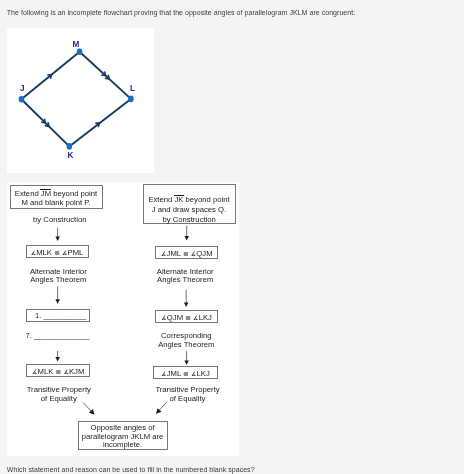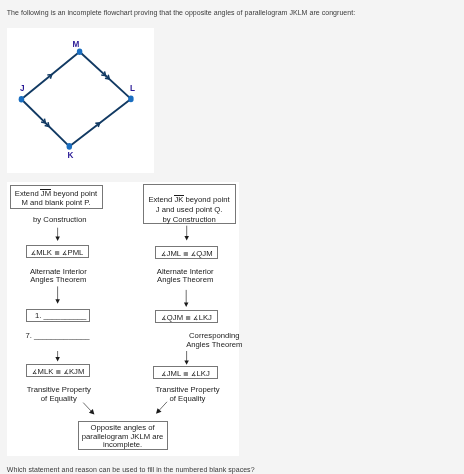--- a/index.html
+++ b/index.html
@@ -81,21 +81,21 @@
     </svg>
 <div class="fbox" style="left: 2.5px; top: 3px; width: 93px; height: 24.3px;">
       <div class="fbox-in">
         <div class="fline"><span>Extend </span><span class="ovl">JM</span><span> beyond point</span></div>
         <div class="fline"><span>M and blank point P.</span></div>
       </div>
     </div>
     <div class="fbox" style="left: 135.5px; top: 1.5px; width: 93px; height: 40px;">
       <div class="fbox-in">
         <div class="fline"><span>Extend </span><span class="ovl">JK</span><span> beyond point</span></div>
-        <div class="fline"><span>J and used point Q.</span></div>
+        <div class="fline"><span>J and draw spaces Q.</span></div>
       </div>
     </div>
     <div class="fbox" style="left: 18.5px; top: 63.2px; width: 63px; height: 13.1px;">
       <div class="fbox-in">
         <div class="fline"><span class="angsym">∡</span><span>MLK </span><span class="congsym">≅</span><span> </span><span class="angsym">∡</span><span>PML</span></div>
       </div>
     </div>
     <div class="fbox" style="left: 148.3px; top: 63.5px; width: 63px; height: 13.8px;">
       <div class="fbox-in">
         <div class="fline"><span class="angsym">∡</span><span>JML </span><span class="congsym">≅</span><span> </span><span class="angsym">∡</span><span>QJM</span></div>
@@ -138,21 +138,21 @@
       <div class="fline"><span>Alternate Interior</span></div>
       <div class="fline"><span>Angles Theorem</span></div>
     </div>
     <div class="flabel" style="top: 85.6px; left: 178.2px; transform: translateX(-50%);">
       <div class="fline"><span>Alternate Interior</span></div>
       <div class="fline"><span>Angles Theorem</span></div>
     </div>
     <div class="flabel" style="top: 150.4px; left: 18.4px; text-align: left;">
       <div class="fline"><span>7. _____________</span></div>
     </div>
-    <div class="flabel" style="top: 150.4px; left: 179.3px; transform: translateX(-50%); margin-left: 28px;">
+    <div class="flabel" style="top: 150.4px; left: 179.3px; transform: translateX(-50%);">
       <div class="fline"><span>Corresponding</span></div>
       <div class="fline"><span>Angles Theorem</span></div>
     </div>
     <div class="flabel" style="top: 204.4px; left: 51.8px; transform: translateX(-50%);">
       <div class="fline"><span>Transitive Property</span></div>
       <div class="fline"><span>of Equality</span></div>
     </div>
     <div class="flabel" style="top: 204.4px; left: 180.5px; transform: translateX(-50%);">
       <div class="fline"><span>Transitive Property</span></div>
       <div class="fline"><span>of Equality</span></div>

